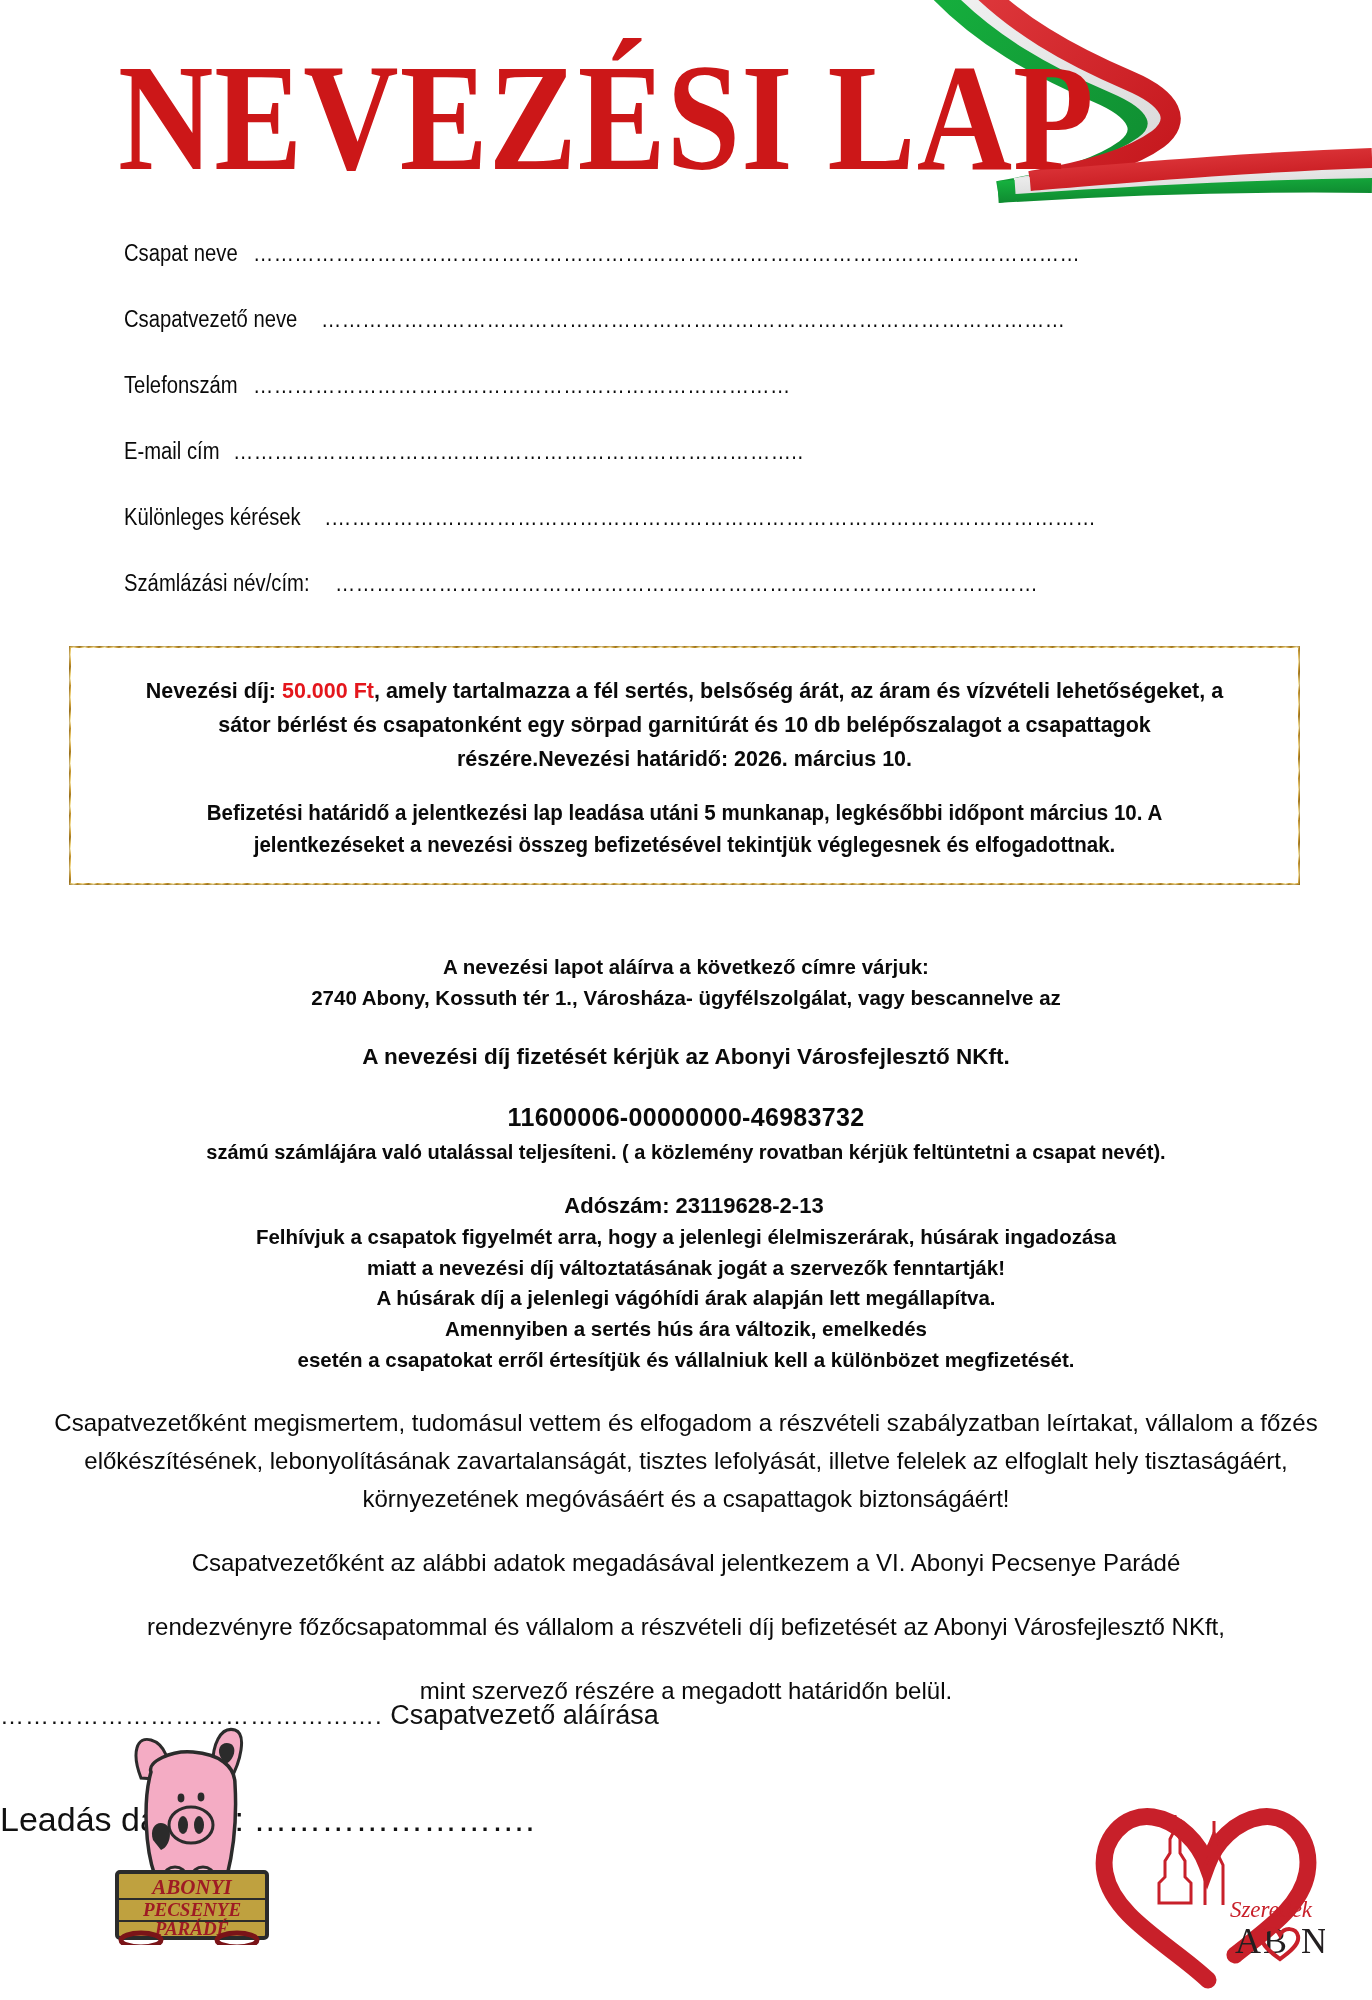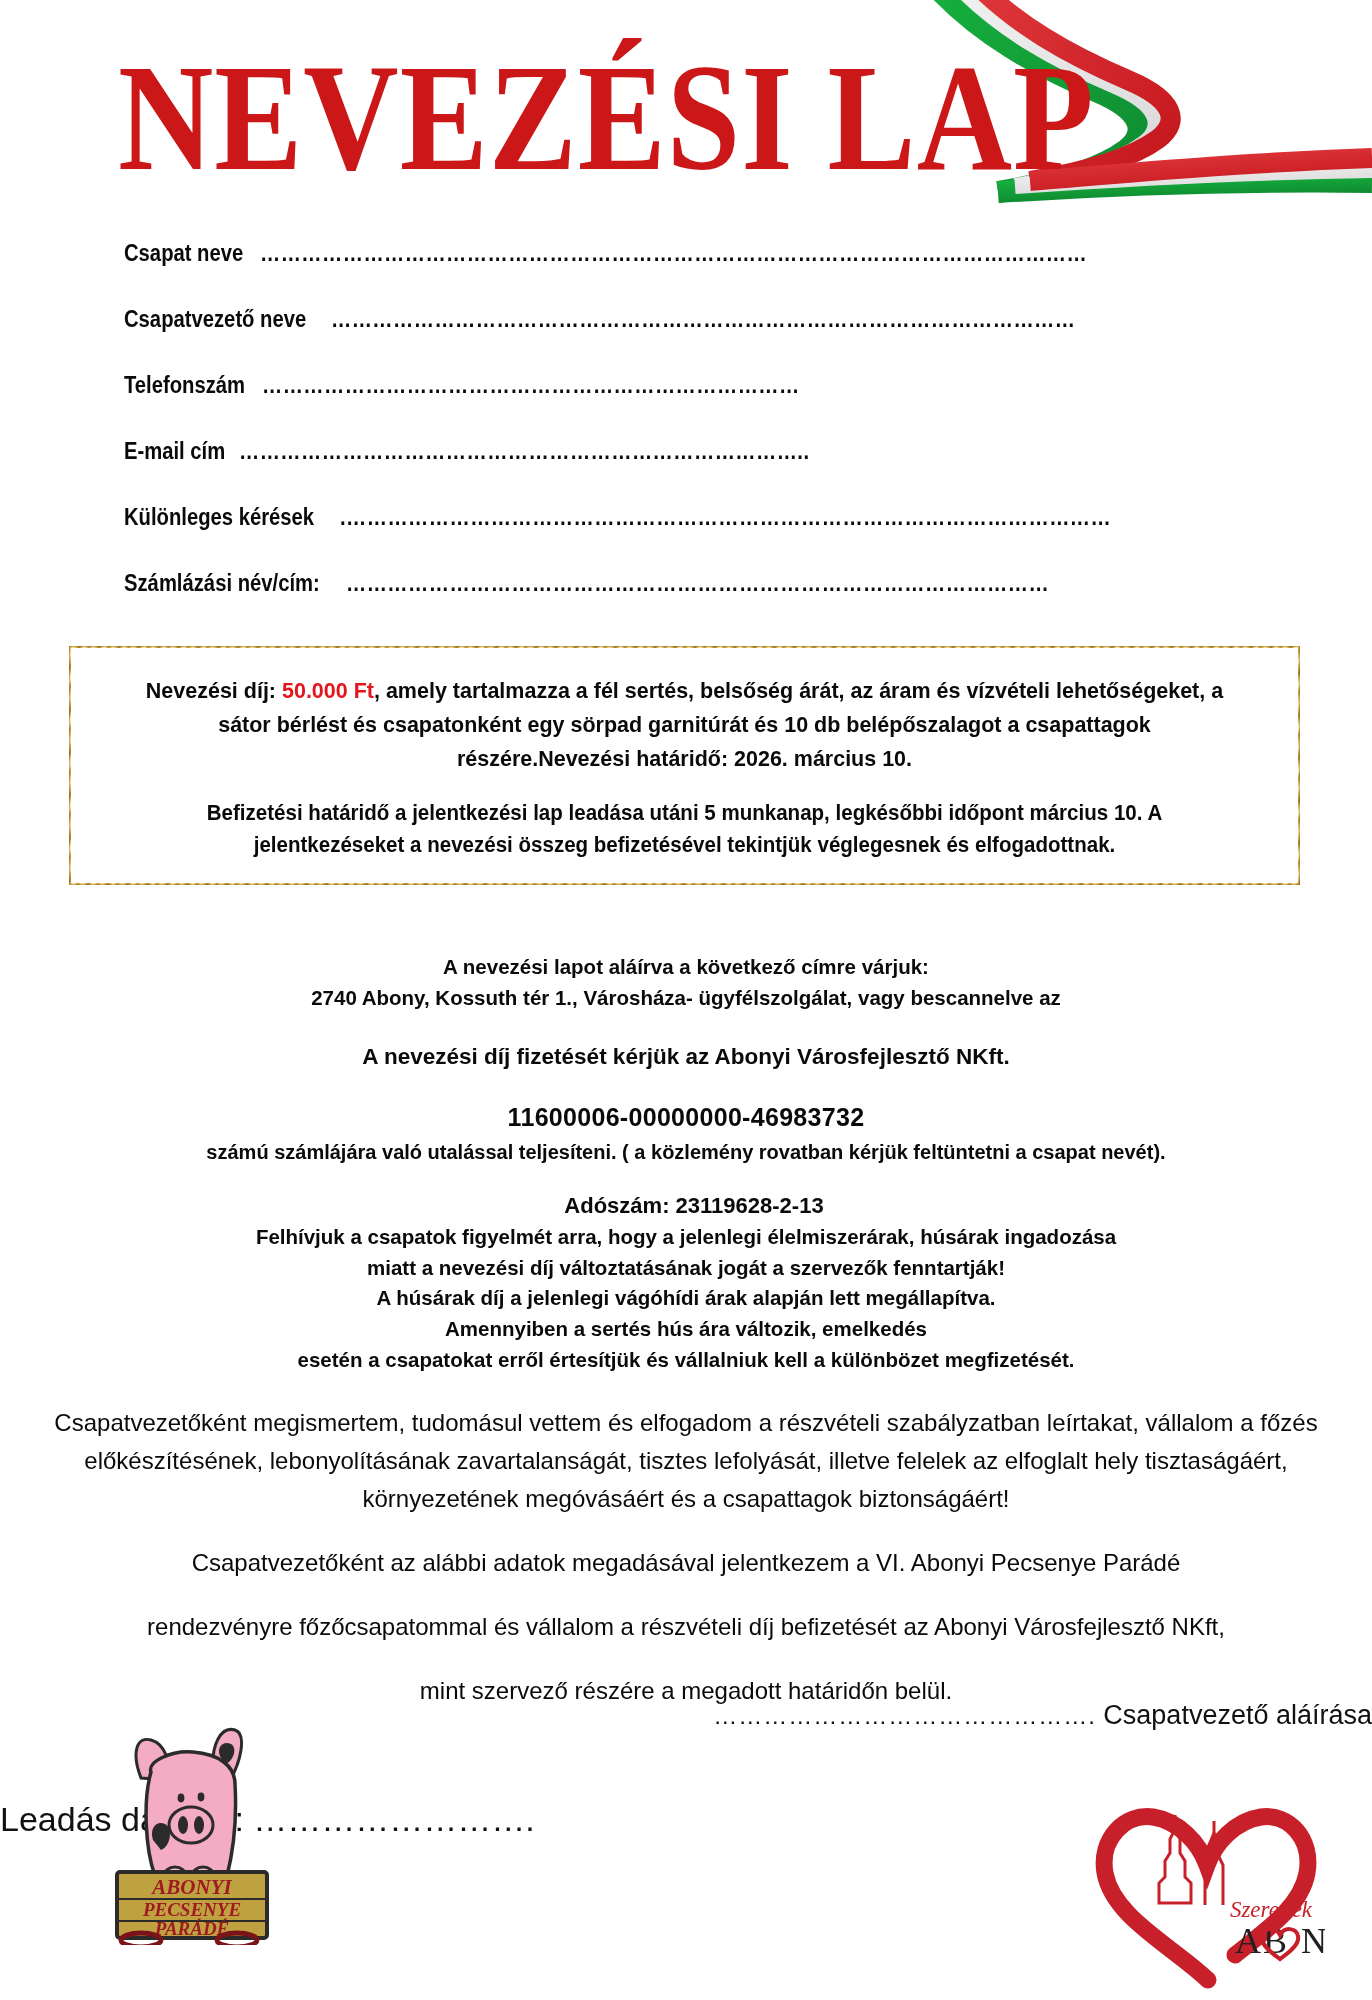--- a/index.html
+++ b/index.html
@@ -51,21 +51,21 @@
     top: 240px;
     left: 0;
     width: 100%;
   }
   .field-row {
     display: flex;
     align-items: baseline;
     padding-left: 124px;
     margin-bottom: 39px;
     font-family: "Liberation Sans", sans-serif;
-    font-weight: bold;
+    font-weight: normal;
     font-size: 23px;
     color: #0a0a0a;
     white-space: nowrap;
   }
   .field-label {
     transform: scaleX(0.88);
     transform-origin: left center;
     display: inline-block;
   }
   .field-dots {
@@ -155,21 +155,21 @@
   }
   .para-block .blk { margin-bottom: 26px; }
   .para-block .blk:last-child { margin-bottom: 0; }
 
   
   .sig-line {
     position: absolute;
     left: 0;
     top: 1700px;
     width: 100%;
-    text-align: right;
+    text-align: left;
     font-family: "Liberation Sans", sans-serif;
     font-size: 27px;
     color: #111;
     font-weight: normal;
   }
   .sig-dots { letter-spacing: 1px; font-size: 24px; }
   .date-line {
     position: absolute;
     left: 0;
     top: 1800px;

